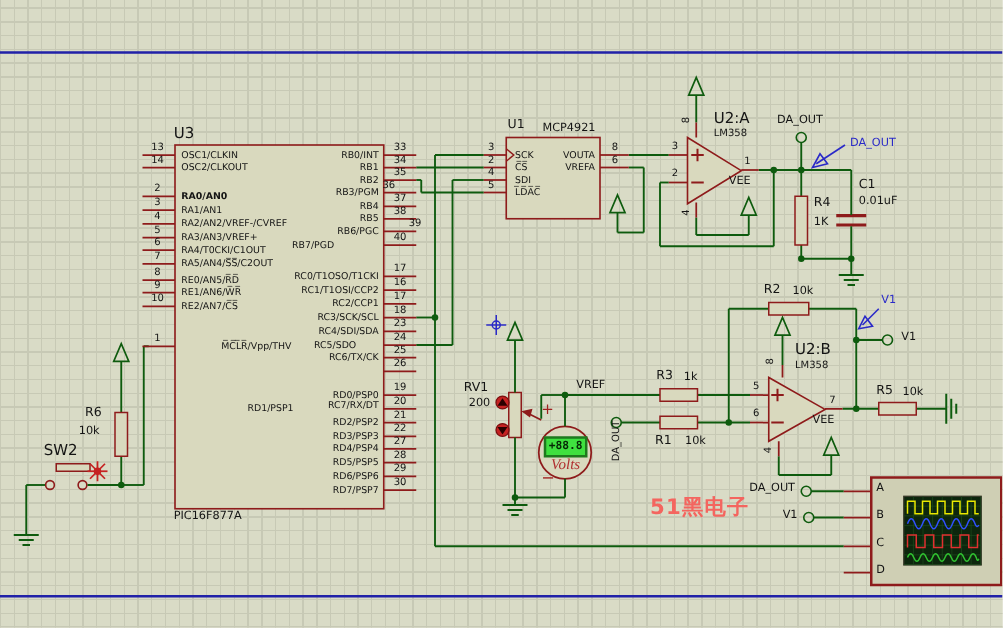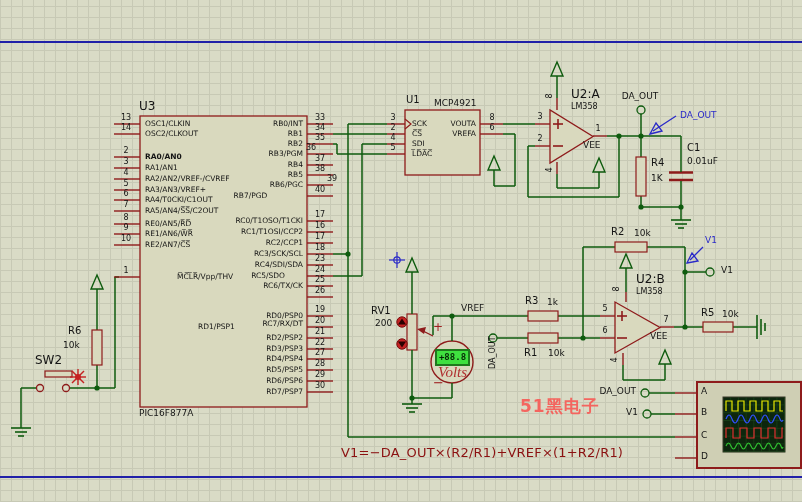--- a/index.html
+++ b/index.html
@@ -13,21 +13,21 @@
   .pn{font-size:7.5px}
   .num{font-size:8px}
   .fs8{font-size:8px}.fs9{font-size:9px}.fs10{font-size:10px}.fs11{font-size:12px}.fs13{font-size:13px}
   .rot{transform:rotate(-90deg);transform-origin:center center}
   .vert{transform:rotate(-90deg);transform-origin:left top}
   .blue{color:#2A2AC8}
   .redtxt{color:#A02020}
   .brand{font-size:17px;font-weight:bold;color:#F4655F;letter-spacing:1px}
   .formula{font-size:13px;color:#8B1111;letter-spacing:.2px}
   .mread{font-family:"DejaVu Sans Mono",monospace;font-weight:bold;font-size:9px;color:#062806}
-  .volts{font-family:"Liberation Serif",serif;font-style:italic;font-size:15px;color:#B03030}
+  .volts{font-family:"Liberation Serif",serif;font-style:italic;font-size:12px;color:#B03030}
   .hline{position:absolute;left:0;width:802px;height:2px;background:#2121A8}
   .hotspot{position:absolute;background:transparent;cursor:pointer}
 </style>
 </head>
 <body>
 
 <div id="stage">
 
   <div class="hline" style="top:41px"></div>
   <div class="hline" style="top:476px"></div>
@@ -337,21 +337,20 @@
   <span class="lbl fs9" style="left:461px;top:304px">VREF</span>
   <span class="lbl fs8 vert" style="left:489px;top:369px">DA_OUT</span>
   <span class="lbl fs9" style="left:612px;top:92px;width:56px;text-align:center">DA_OUT</span>
   <span class="lbl fs9" style="left:721px;top:266px">V1</span>
   <span class="lbl fs9" style="left:588px;top:387px;width:48px;text-align:right">DA_OUT</span>
   <span class="lbl fs9" style="left:616px;top:408px;width:22px;text-align:right">V1</span>
   <span class="lbl fs9 blue" style="left:680px;top:111px">DA_OUT</span>
   <span class="lbl fs9 blue" style="left:705px;top:236px">V1</span>
 
   <span class="lbl brand" style="left:520px;top:398px">51黑电子</span>
-  <span class="lbl formula" style="left:341px;top:446px">V1=−DA_OUT×(R2/R1)+VREF×(1+R2/R1)</span>
 
   <div class="hotspot" style="left:395px;top:315px;width:14px;height:14px"></div>
   <div class="hotspot" style="left:395px;top:337px;width:14px;height:14px"></div>
   <div class="hotspot" style="left:70px;top:369px;width:16px;height:16px"></div>
 <span class="lbl pn" style="left: 145px; top: 120px;">OSC1/CLKIN</span>
     <span class="lbl num" style="left: 113px; top: 114px; width: 26px; text-align: center;">13</span>
     <span class="lbl pn" style="left: 145px; top: 130px;">OSC2/CLKOUT</span>
     <span class="lbl num" style="left: 113px; top: 124px; width: 26px; text-align: center;">14</span>
     <span class="lbl pn" style="left: 145px; top: 153px; font-weight: bold;">RA0/AN0</span>
     <span class="lbl num" style="left: 113px; top: 147px; width: 26px; text-align: center;">2</span>

